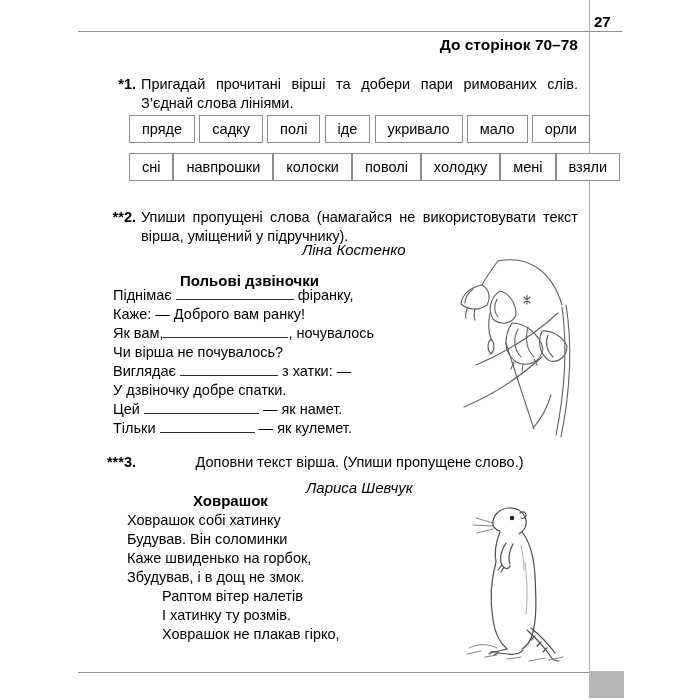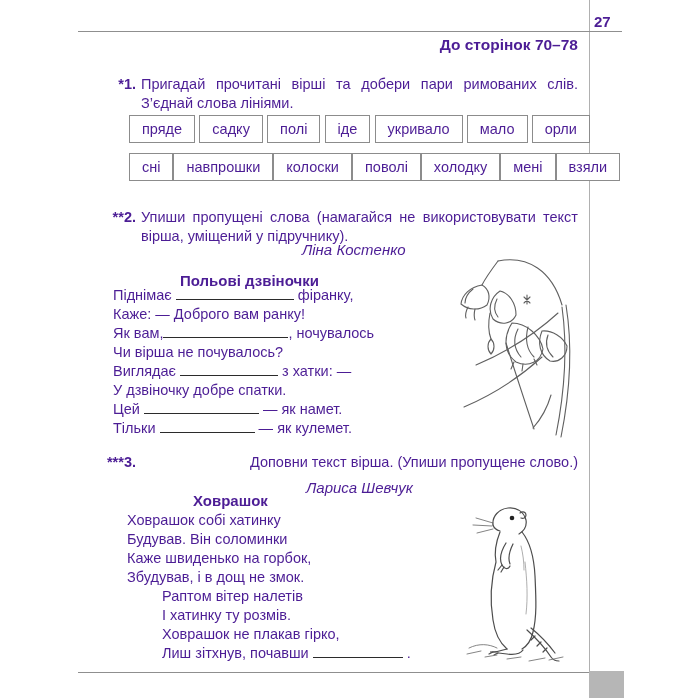--- a/index.html
+++ b/index.html
@@ -1,20 +1,20 @@
 <!DOCTYPE html>
 <html><head>
 <meta charset="utf-8">
 <style>
   * { margin:0; padding:0; box-sizing:border-box; }
   html,body { background:#ffffff; }
   .page {
     position:relative; width:700px; height:700px; background:#ffffff;
     font-family:"Liberation Sans","DejaVu Sans",sans-serif;
-    color:#4c1d95; overflow:hidden;
+    color:#000000; overflow:hidden;
   }
   .rule  { position:absolute; height:1px; background:#8f8f8f; }
   .vline { position:absolute; width:1px; background:#b0b0b0; }
   .pagenum { position:absolute; left:594px; top:13px; font-weight:bold; font-size:15px; }
   .header  { position:absolute; left:113px; top:36px; width:465px; text-align:right;
              font-weight:bold; font-size:15.5px; }
   .task { position:absolute; left:96px; width:482px; display:flex; align-items:flex-start; }
   .task .marker { flex:none; width:40px; text-align:right; font-weight:bold;
                   font-size:14.5px; line-height:19px; margin-right:5px; }
   .task .ttext  { flex:1; font-size:14.5px; line-height:19px; text-align:justify;
@@ -103,33 +103,32 @@
       <path d="M100 88 C97 96 99 104 105 110"></path>
       <path d="M28 118 C56 106 86 88 110 66"></path>
       <path d="M16 160 C44 148 72 130 94 110"></path>
       <path d="M58 96 C68 128 78 158 86 182"></path>
       <path d="M103 148 C99 162 93 172 85 181"></path>
     </g>
   </svg>
 
   <div class="task" style="top:453px;">
     <span class="marker">***3.</span>
-    <div class="ttext" style="text-align:right;">Доповни текст вірша. (Упиши пропущене слово.)</div>
+    <div class="ttext" style="text-align:center;">Доповни текст вірша. (Упиши пропущене слово.)</div>
   </div>
   <div class="author" style="left:306px; top:472px;margin-top:7px;">Лариса Шевчук</div>
   <div class="ptitle" style="left:193px; top:492px;">Ховрашок</div>
   <div class="poem" style="left:127px; top:511px;">
       <div class="pline">Ховрашок собі хатинку</div>
       <div class="pline">Будував. Він соломинки</div>
       <div class="pline">Каже швиденько на горбок,</div>
       <div class="pline">Збудував, і в дощ не змок.</div>
       <div class="pline ind">Раптом вітер налетів</div>
       <div class="pline ind">І хатинку ту розмів.</div>
       <div class="pline ind">Ховрашок не плакав гірко,</div>
-      <div class="pline ind">Лиш зітхнув, почавши <span class="blank" style="width: 90px;"></span> .</div>
     </div>
 
   <svg class="illus" style="left:463px; top:502px;" width="114" height="164" viewBox="0 0 114 164">
     <g stroke="#4d4d4d" fill="none" stroke-width="1.2" stroke-linecap="round">
       <path d="M30 23 C29 14 36 7 45 6 C54 5 61 10 63 18 C64 24 61 29 56 32"></path>
       <path d="M57 11 C60 9 63 10 63 13 C63 16 60 17 58 16"></path>
       <circle cx="49" cy="16" r="2.3" fill="#222222" stroke="none"></circle>
       <path d="M30 23 C31 26 33 28 37 29"></path>
       <g stroke-width="0.7">
         <path d="M30 21 L13 16 M29 24 L10 23 M30 27 L14 31"></path>

